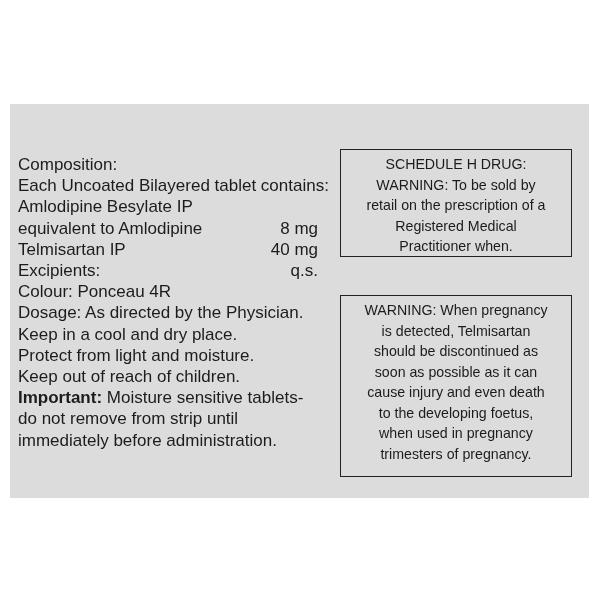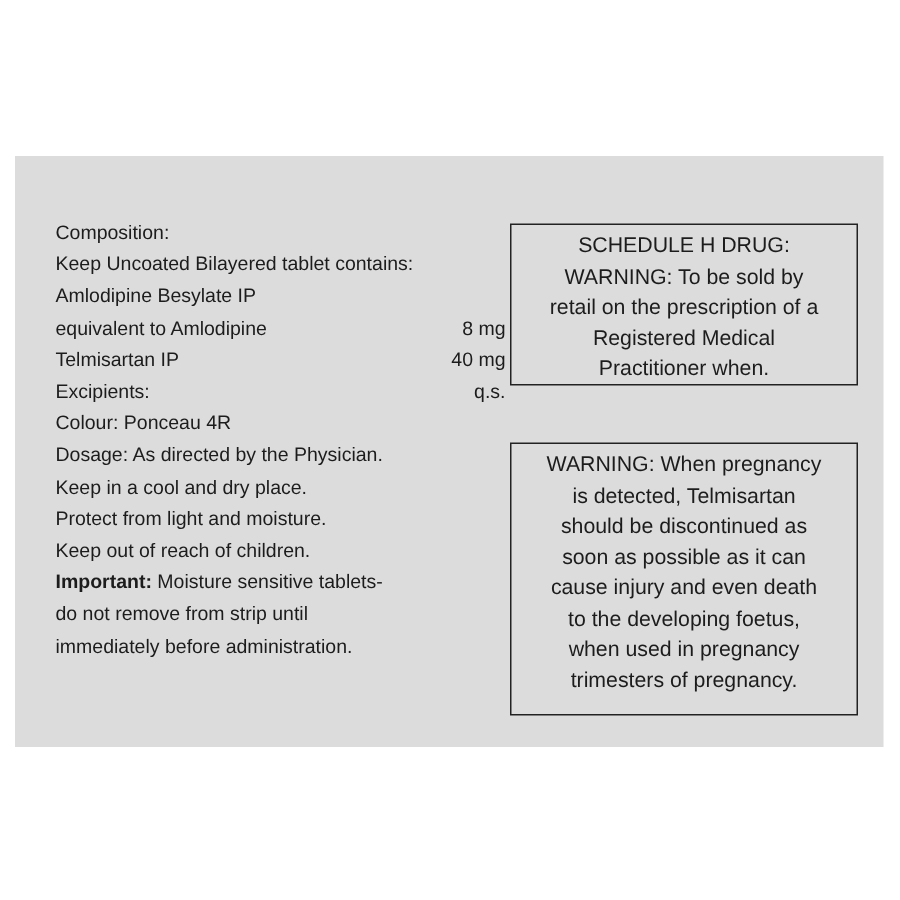--- a/index.html
+++ b/index.html
@@ -5,22 +5,22 @@
     html, body { margin: 0; padding: 0; }
     body {
       width: 600px; height: 600px; background: #ffffff; position: relative; overflow: hidden;
       font-family: "Liberation Sans", sans-serif; color: #1c1c1c;
     }
     .card {
       position: absolute; left: 10px; top: 104px; width: 579px; height: 394px;
       background: #dcdcdc;
     }
     .left {
-      position: absolute; left: 18px; top: 144px; width: 300px;
-      font-size: 13px; line-height: 21.2px; margin-left: 19px;
+      position: absolute; left: 18px; top: 154px; width: 300px;
+      font-size: 17px; line-height: 21.2px;
     }
     .row { display: flex; justify-content: space-between; white-space: nowrap; }
     .row .val { text-align: right; }
     .b { font-weight: bold; }
     .box {
       position: absolute; left: 340px; width: 232px;
       border: 1.5px solid #222; text-align: center;
       font-size: 14.2px; line-height: 20.5px;
       box-sizing: border-box;
     }
@@ -28,21 +28,21 @@
     .box2 { top: 295px; height: 182px; padding-top: 4px; }
     .line { display: block; white-space: nowrap; }
   </style>
 </head>
 <body>
 
 <div class="card"></div>
 
 <div class="left">
   <div>Composition:</div>
-  <div class="row">Keep Uncoated Bilayered tablet contains:</div>
+  <div class="row">Each Uncoated Bilayered tablet contains:</div>
   <div class="row">
     <span>Amlodipine Besylate IP</span>
     <span class="val"></span>
   </div>
   <div class="row">
     <span>equivalent to Amlodipine</span>
     <span class="val">8 mg</span>
   </div>
   <div class="row">
     <span>Telmisartan IP</span>

